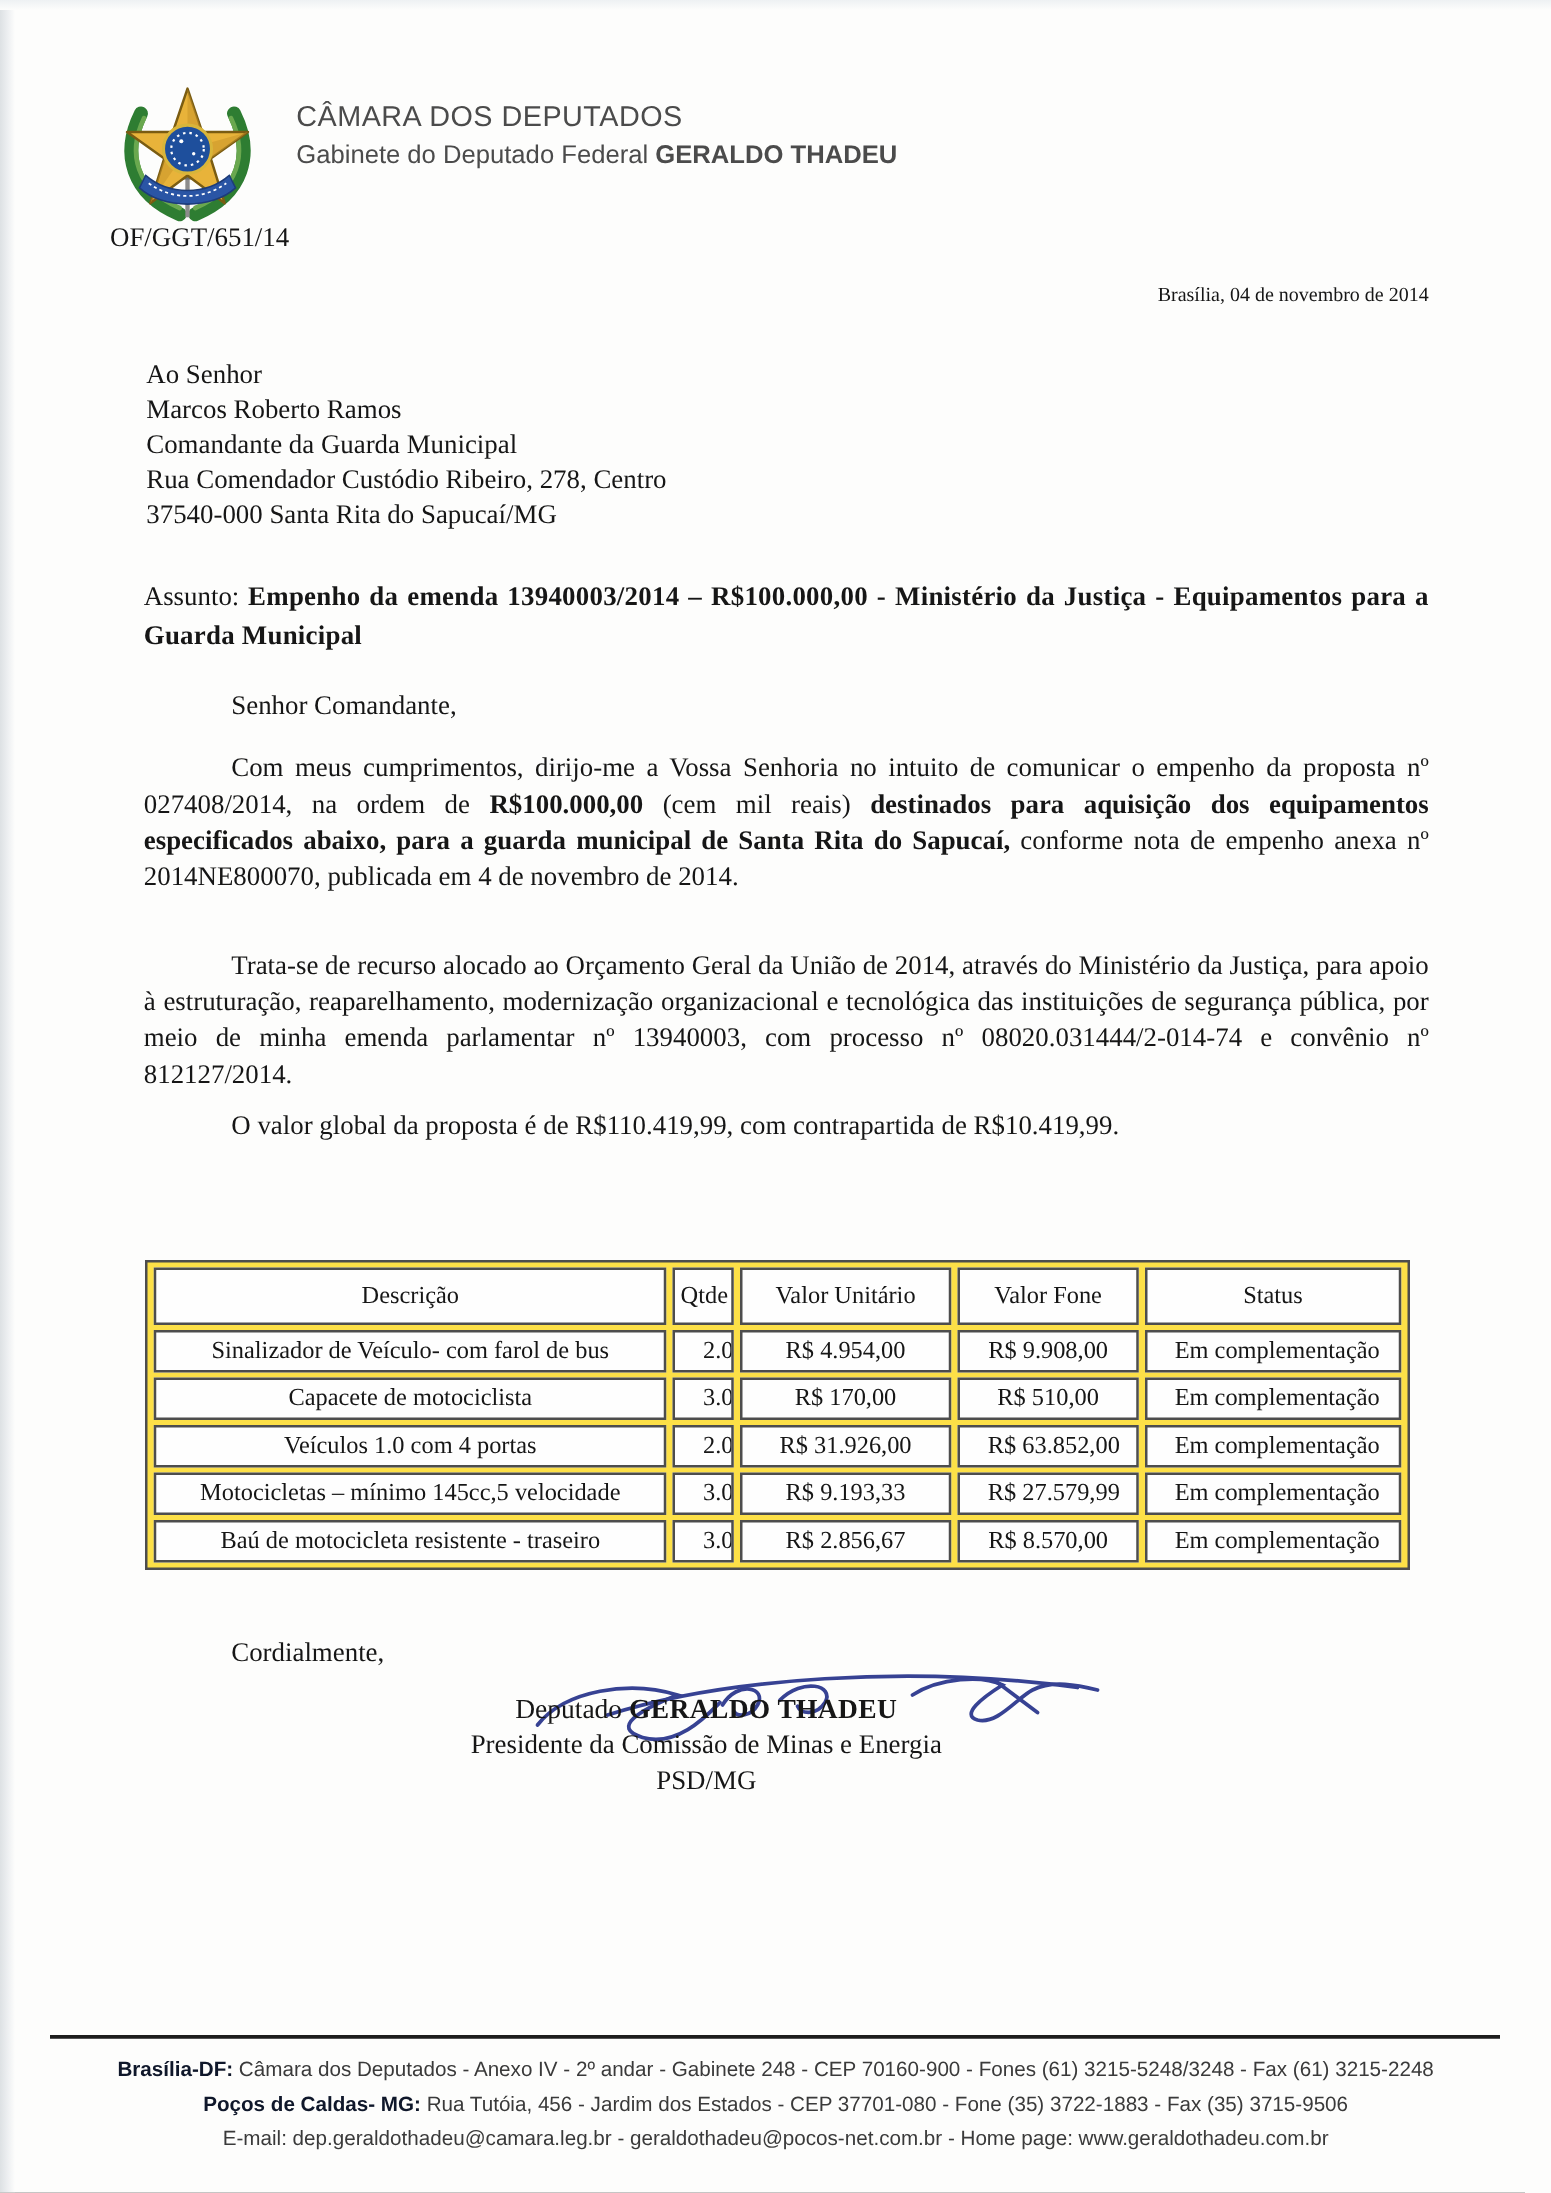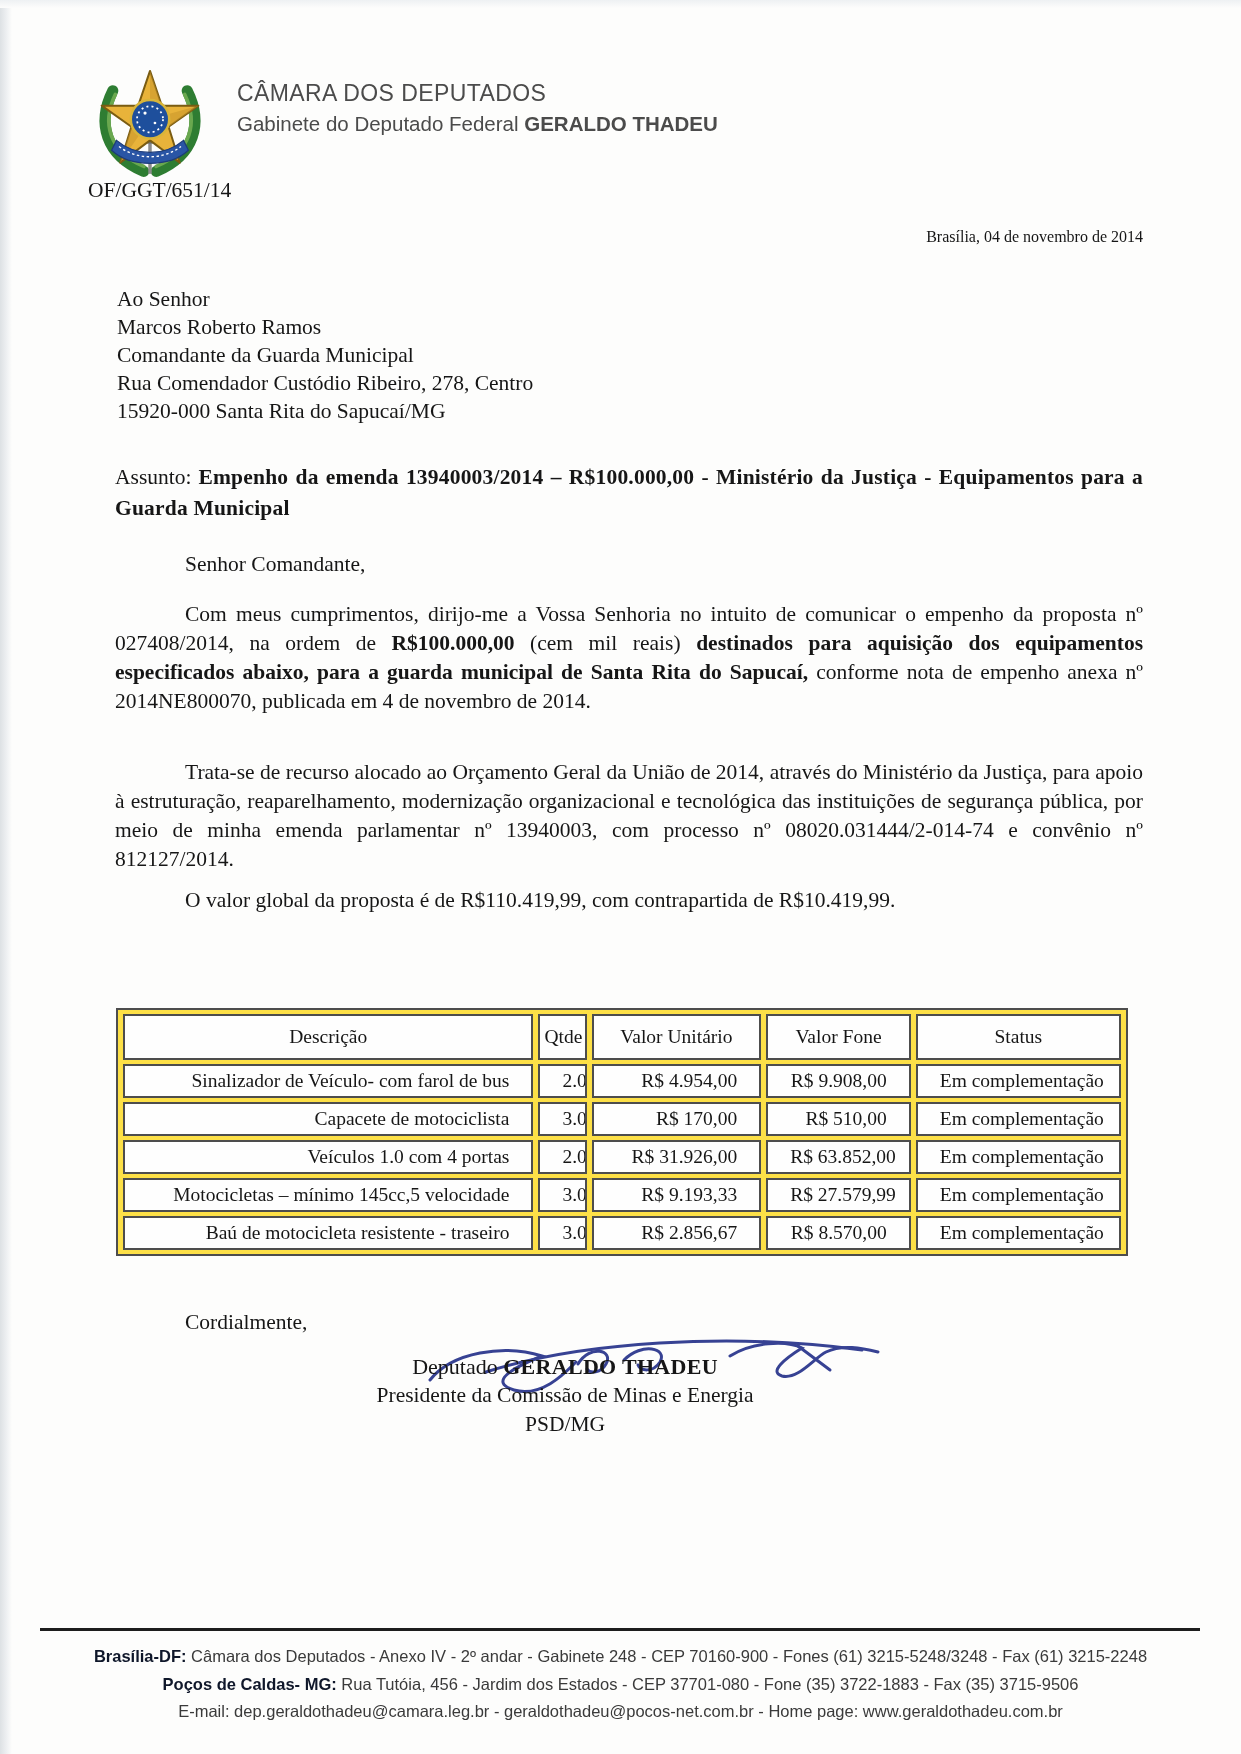--- a/index.html
+++ b/index.html
@@ -64,21 +64,21 @@
     font-size:19.5px;
     background:#fde047;
   }
   table.items th,table.items td{
     border:2px solid #4d4d4d;
     background:#fefefe;
     font-weight:400;
     white-space:nowrap;overflow:hidden;
   }
   table.items th{height:42px;text-align:center;vertical-align:middle;padding:0 4px;}
-  table.items td{height:28px;padding:1px 22px;text-align:right;vertical-align:middle;}
+  table.items td{height:28px;padding:1px 22px;text-align:center;vertical-align:middle;}
   col.c-desc{width:392px;} col.c-qtd{width:46px;} col.c-vu{width:162px;}
   col.c-vt{width:138px;} col.c-st{width:196px;}
 
   .closing{position:absolute;left:185px;top:1310px;font-size:21.5px;}
 
   
   .sig-block{
     position:absolute;left:165px;top:1352px;width:800px;
     text-align:center;font-size:21.5px;line-height:29px;
   }
@@ -133,21 +133,21 @@
 
   <div class="ref">OF/GGT/651/14</div>
 
   <div class="date-line">Brasília, 04 de novembro de 2014</div>
 
   <div class="recipient">
       <div>Ao Senhor</div>
       <div>Marcos Roberto Ramos</div>
       <div>Comandante da Guarda Municipal</div>
       <div>Rua Comendador Custódio Ribeiro, 278, Centro</div>
-      <div>15920-000 Santa Rita do Sapucaí/MG</div>
+      <div>37540-000 Santa Rita do Sapucaí/MG</div>
     </div>
 
   <div class="subject"><span>Assunto: </span><b>Empenho da emenda 13940003/2014 – R$100.000,00 - Ministério da Justiça - Equipamentos para a Guarda Municipal</b></div>
 
   <div class="salutation">Senhor Comandante,</div>
 
   <div class="para p1"><span>Com meus cumprimentos, dirijo-me a Vossa Senhoria no intuito de comunicar o empenho da proposta nº 027408/2014, na ordem de </span><b>R$100.000,00</b><span> (cem mil reais) </span><b>destinados para aquisição dos equipamentos especificados abaixo, para a guarda municipal de Santa Rita do Sapucaí,</b><span> conforme nota de empenho anexa nº 2014NE800070, publicada em 4 de novembro de 2014.</span></div>
   <div class="para p2"><span>Trata-se de recurso alocado ao Orçamento Geral da União de 2014, através do Ministério da Justiça, para apoio à estruturação, reaparelhamento, modernização organizacional e tecnológica das instituições de segurança pública, por meio de minha emenda parlamentar nº 13940003, com processo nº 08020.031444/2-014-74 e convênio nº 812127/2014.</span></div>
   <div class="para p3"><span>O valor global da proposta é de R$110.419,99, com contrapartida de R$10.419,99.</span></div>
 

